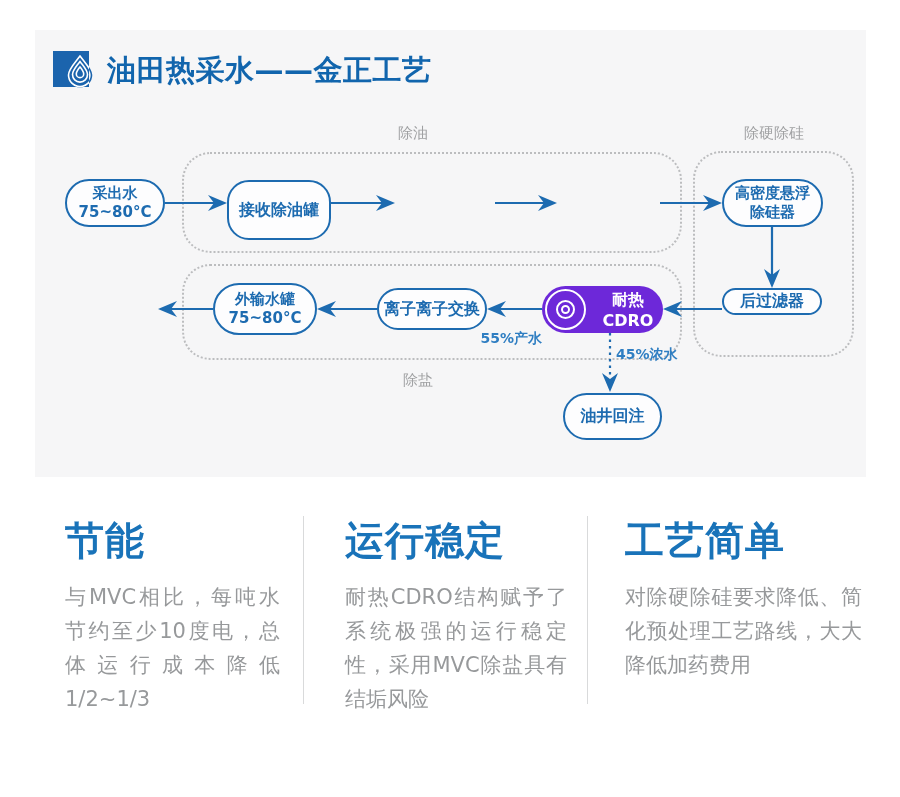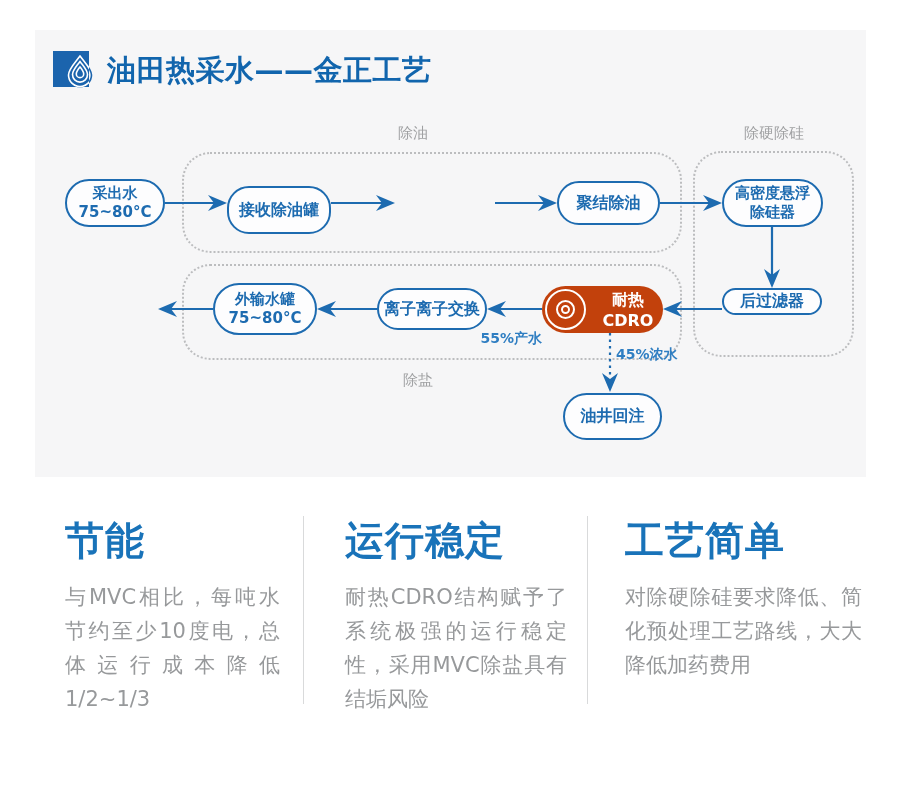--- a/index.html
+++ b/index.html
@@ -36,21 +36,21 @@
   .node{
     position:absolute;box-sizing:border-box;background:#fdfdfe;
     border:2.5px solid #1d6bb0;display:flex;align-items:center;justify-content:center;
     color:#1d6bb0;font-weight:700;text-align:center;
   }
   .node .lbl{white-space:pre-line;}
   .n1{font-size:16px;}
   .n2{font-size:15px;line-height:19px;}
 
   .cdro{
-    background:#c2410c;border:none;color:#ffffff;justify-content:flex-start;
+    background:#6d28d9;border:none;color:#ffffff;justify-content:flex-start;
     padding-left:3px;
   }
   .cdro-circle{
     box-sizing:border-box;width:41px;height:41px;border:2.5px solid #ffffff;border-radius:50%;
     display:flex;align-items:center;justify-content:center;flex:0 0 auto;
   }
   .cdro-ring{
     box-sizing:border-box;width:19px;height:19px;border:2px solid #ffffff;border-radius:50%;
     display:flex;align-items:center;justify-content:center;
   }
@@ -159,25 +159,22 @@
           <line x1="575" y1="303" x2="575" y2="346" stroke-dasharray="2.5 4"></line>
           <polygon points="575,362 567,343 575,349 583,343" stroke="none"></polygon>
         </g>
       </g>
     </svg>
 
     <div class="node n2" style="left:30px;top:149px;width:100px;height:48px;border-radius:24px;">
       <span class="lbl">采出水
 75~80°C</span>
     </div>
-    <div class="node n1" style="left:192px;top:156px;width:104px;height:48px;border-radius:22px;">
+    <div class="node n1" style="left:192px;top:150px;width:104px;height:60px;border-radius:22px;">
       <span class="lbl">接收除油罐</span>
-    </div>
-    <div class="node n1" style="left:522px;top:151px;width:103px;height:44px;border-radius:22px;">
-      <span class="lbl">聚结除油</span>
     </div>
     <div class="node n2" style="left:687px;top:149px;width:101px;height:48px;border-radius:24px;">
       <span class="lbl">高密度悬浮
 除硅器</span>
     </div>
 
     <div class="node n2" style="left:178px;top:253px;width:104px;height:52px;border-radius:26px;">
       <span class="lbl">外输水罐
 75~80°C</span>
     </div>

